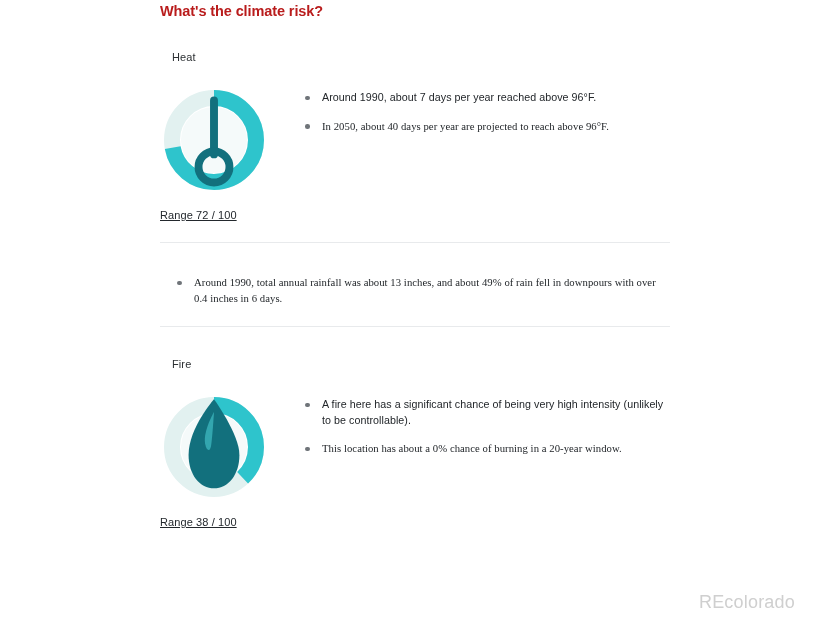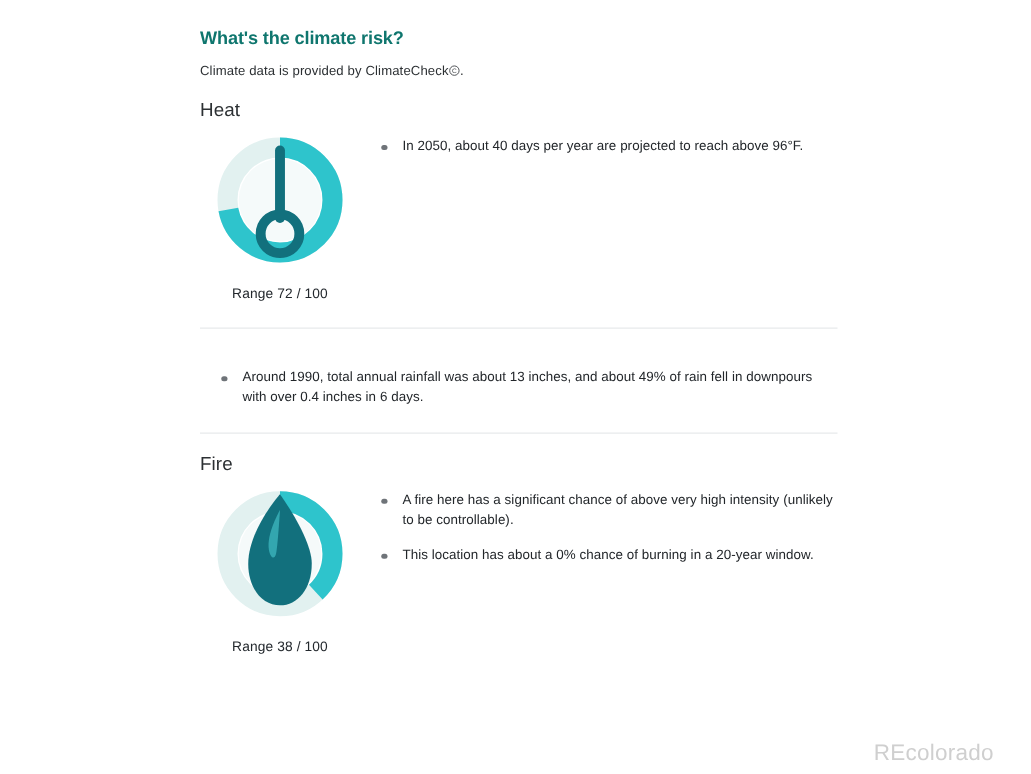--- a/index.html
+++ b/index.html
@@ -28,23 +28,23 @@
     position: absolute;
     left: 160px;
     top: 0px;
     width: 510px;
   }
 
   .panel-title {
     font-size: 14.5px;
     font-weight: bold;
     letter-spacing: -0.1px;
-    color: #0f766e;
-    margin: 0;
-    padding-top: 22px;
+    color: #b91c1c;
+    margin: 0;
+    padding-top: 2px;
     line-height: 18px;
   }
 
   .panel-sub {
     font-size: 10.5px;
     color: #2c3033;
     margin: 0;
     padding-top: 10px;
     line-height: 14px;
     letter-spacing: 0.1px;
@@ -58,40 +58,40 @@
     line-height: 9px;
   }
 
   
   .section {
     position: relative;
     padding-top: 18px;
   }
 
   .section-label {
-    font-size: 15px;
+    font-size: 11px;
     color: #2c3033;
     line-height: 14px;
     letter-spacing: 0.1px;
-    margin: 0;
+    margin: 12px;
   }
 
   .section-body {
     position: relative;
     display: flex;
     align-items: flex-start;
     padding-top: 10px;
   }
 
   .gauge-col {
     width: 128px;
     flex: 0 0 128px;
     display: flex;
     flex-direction: column;
-    align-items: center;
+    text-decoration: underline;
   }
 
   .gauge {
     position: relative;
     width: 108px;
     height: 108px;
   }
   .gauge svg {
     display: block;
     width: 108px;
@@ -126,21 +126,21 @@
 
   .bullet {
     position: relative;
     padding-left: 18px;
     font-size: 10.7px;
     line-height: 15.5px;
     color: #22262a;
     letter-spacing: 0.05px;
     margin-bottom: 13px;
   }
-  .bullet:last-child { margin-bottom: 0; }
+  .bullet:last-child { margin-bottom: 0; font-family: Liberation Serif, serif; }
   .bullet::before {
     content: "";
     position: absolute;
     left: 1px;
     top: 5.5px;
     width: 4.5px;
     height: 4.5px;
     border-radius: 50%;
     background: #6f7479;
   }
@@ -162,28 +162,20 @@
   }
 </style>
 </head>
 <body>
 
 <div id="page">
   <div class="content">
 
     <h2 class="panel-title">What's the climate risk?</h2>
 
-    <p class="panel-sub">
-      <span>Climate data is provided by ClimateCheck</span><span class="copy-icon">
-        <svg viewBox="0 0 12 12" width="9" height="9" aria-hidden="true">
-          <circle cx="6" cy="6" r="5" fill="none" stroke="#45494d" stroke-width="1"></circle>
-          <text x="6" y="8.6" font-size="7" font-family="Liberation Sans, sans-serif" fill="#45494d" text-anchor="middle">C</text>
-        </svg>
-      </span><span>.</span>
-    </p>
 
     <div class="section">
       <p class="section-label">Heat</p>
       <div class="section-body">
         <div class="gauge-col">
           <div class="gauge">
             <svg viewBox="0 0 108 108">
               <circle cx="54" cy="54" r="42" fill="none" stroke="#e2f1f0" stroke-width="16"></circle>
               <circle cx="54" cy="54" r="33" fill="#f5fafa"></circle>
 
@@ -192,20 +184,21 @@
             <div class="gauge-icon">
               <svg viewBox="0 0 24 30" width="20" height="26" aria-hidden="true">
                 <line x1="12" y1="4" x2="12" y2="19" stroke="#12707d" stroke-width="2.2" stroke-linecap="round"></line>
                 <circle cx="12" cy="22.5" r="4.3" fill="none" stroke="#12707d" stroke-width="2.2"></circle>
               </svg>
             </div>
           </div>
           <div class="range-label">Range 72 / 100</div>
         </div>
         <ul class="bullets">
+          <li class="bullet">Around 1990, about 7 days per year reached above 96°F.</li>
           <li class="bullet">In 2050, about 40 days per year are projected to reach above 96°F.</li>
         </ul>
       </div>
       <div class="divider"></div>
     </div>
 
     <div class="section">
       <div class="section-body">
         <ul class="bullets">
           <li class="bullet">Around 1990, total annual rainfall was about 13 inches, and about 49% of rain fell in downpours with over 0.4 inches in 6 days.</li>
@@ -228,21 +221,21 @@
             <div class="gauge-icon">
               <svg viewBox="0 0 28 34" width="22" height="27" aria-hidden="true">
                 <path d="M14 2 C14 2 6 11 6 19.5 C6 25.8 9.6 30 14 30 C18.4 30 22 25.8 22 19.5 C22 13 14 2 14 2 Z" fill="#12707d"></path>
                 <path d="M14 6 C14 6 10.5 12 11.2 16 C11.6 18.2 12.6 18.6 13 17 C13.4 15.4 14 6 14 6 Z" fill="#4fd3d8" opacity="0.55"></path>
               </svg>
             </div>
           </div>
           <div class="range-label">Range 38 / 100</div>
         </div>
         <ul class="bullets">
-          <li class="bullet">A fire here has a significant chance of above very high intensity (unlikely to be controllable).</li>
+          <li class="bullet">A fire here has a significant chance of being very high intensity (unlikely to be controllable).</li>
           <li class="bullet">This location has about a 0% chance of burning in a 20-year window.</li>
         </ul>
       </div>
     </div>
 
   </div>
 
   <div class="watermark">REcolorado</div>
 </div>
 

